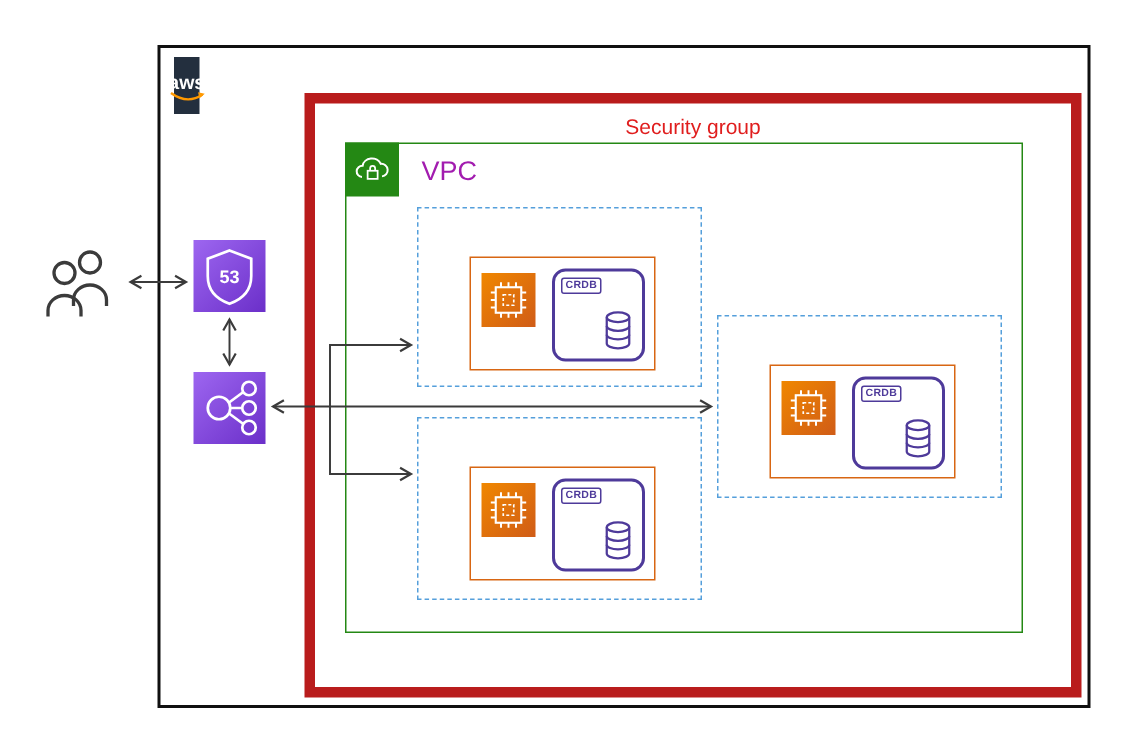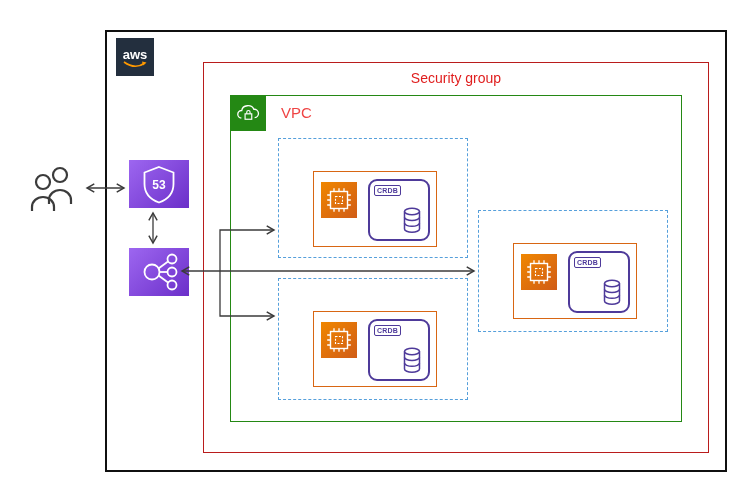--- a/index.html
+++ b/index.html
@@ -2,45 +2,45 @@
 <html><head>
 <meta charset="utf-8">
 <style>
   html,body{margin:0;padding:0;background:#fff;}
   #canvas{
     position:relative;width:750px;height:501px;background:#fff;
     font-family:"Liberation Sans",sans-serif;overflow:hidden;
   }
   
   .aws-cloud{position:absolute;left:105px;top:30px;width:618px;height:438px;border:2px solid #101010;}
-  .aws-logo{position:absolute;left:116px;top:38px;width:38px;height:38px;background:#232f3e;display:flex;align-items:center;justify-content:center;flex-direction:column;}
+  .aws-logo{position:absolute;left:116px;top:38px;width:17px;height:38px;background:#232f3e;display:flex;align-items:center;justify-content:center;flex-direction:column;}
   .aws-logo .aws-text{color:#fff;font-weight:bold;font-size:13px;line-height:13px;margin-top:2px;}
   .aws-logo svg{display:block;}
   
-  .security-group{position:absolute;left:203px;top:62px;width:504px;height:389px;border:1px solid #b91c1c;}
+  .security-group{position:absolute;left:203px;top:62px;width:504px;height:389px;border:7px solid #b91c1c;}
   .sg-label{position:absolute;top:7px;left:0;width:100%;text-align:center;color:#e01e1e;font-size:14px;}
   
   .vpc{position:absolute;left:230px;top:95px;width:450px;height:325px;border:1px solid #248814;}
   .vpc-icon{position:absolute;left:-1px;top:-1px;width:36px;height:36px;background:#248814;display:flex;align-items:center;justify-content:center;}
-  .vpc-label{position:absolute;left:50px;top:8px;color:#ef4444;font-size:15px;}
+  .vpc-label{position:absolute;left:50px;top:8px;color:#a21caf;font-size:18px;}
   
   .az{position:absolute;border:1.5px dashed #559fdb;background:transparent;}
   .az-1{left:278px;top:138px;width:188px;height:118px;}
   .az-2{left:278px;top:278px;width:188px;height:120px;}
   .az-3{left:478px;top:210px;width:188px;height:120px;}
   .az-label{position:absolute;top:7px;left:0;width:100%;text-align:center;color:#4a97d4;font-size:13px;}
   
   .node-box{position:absolute;left:34px;top:32px;width:122px;height:74px;border:1px solid #d86613;background:#fff;}
   .ec2-icon{position:absolute;left:7px;top:10px;width:36px;height:36px;background:linear-gradient(135deg,#f08700,#d05c17);}
   .crdb-box{position:absolute;right:6px;top:7px;width:58px;height:58px;border:2px solid #4e3a9a;border-radius:9px;background:#fff;}
   .crdb-tag{position:absolute;top:4px;left:4px;font-size:7px;font-weight:bold;color:#4e3a9a;border:1px solid #4e3a9a;border-radius:2px;padding:1px 2px;letter-spacing:.2px;}
   .crdb-cyl{position:absolute;right:6px;bottom:5px;}
   
   .users-icon{position:absolute;left:26px;top:163px;}
-  .svc-icon{position:absolute;width:60px;height:48px;display:flex;align-items:flex-end;justify-content:center;background:linear-gradient(135deg,#9d66f0,#6b2fc9);}
+  .svc-icon{position:absolute;width:48px;height:48px;display:flex;align-items:flex-end;justify-content:center;background:linear-gradient(135deg,#9d66f0,#6b2fc9);}
   .route53-icon{left:129px;top:160px;}
   .elb-icon{left:129px;top:248px;}
   
   .arrows{position:absolute;left:0;top:0;width:750px;height:501px;pointer-events:none;}
 </style>
 </head>
 <body>
 
 <div id="canvas">
 

